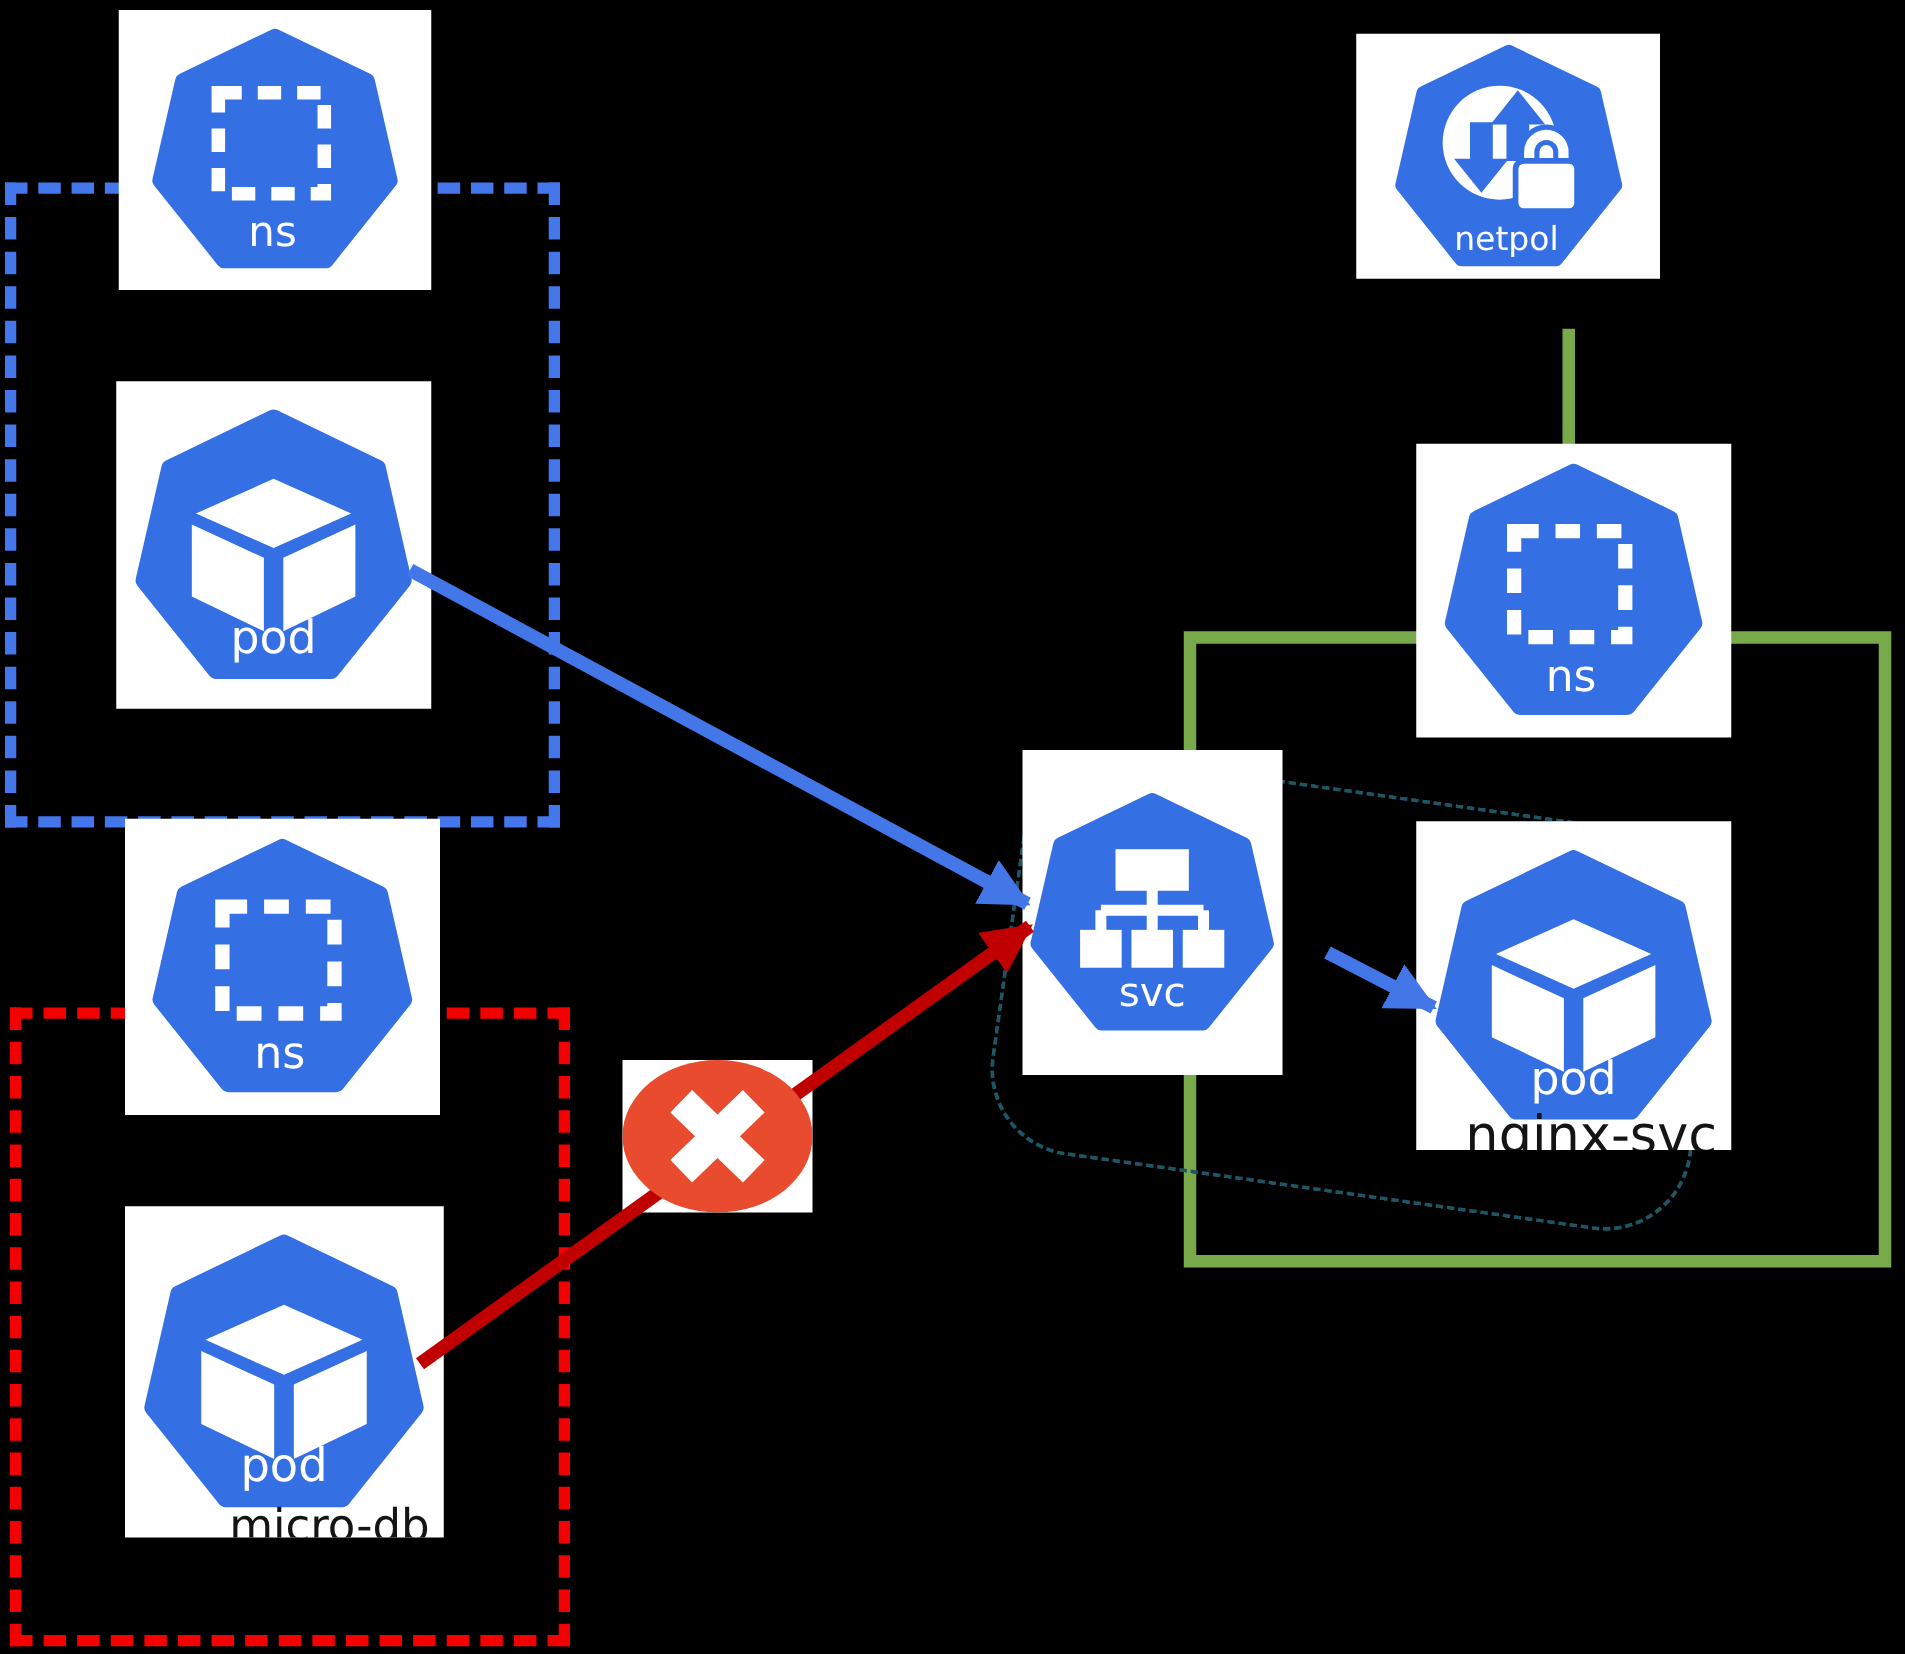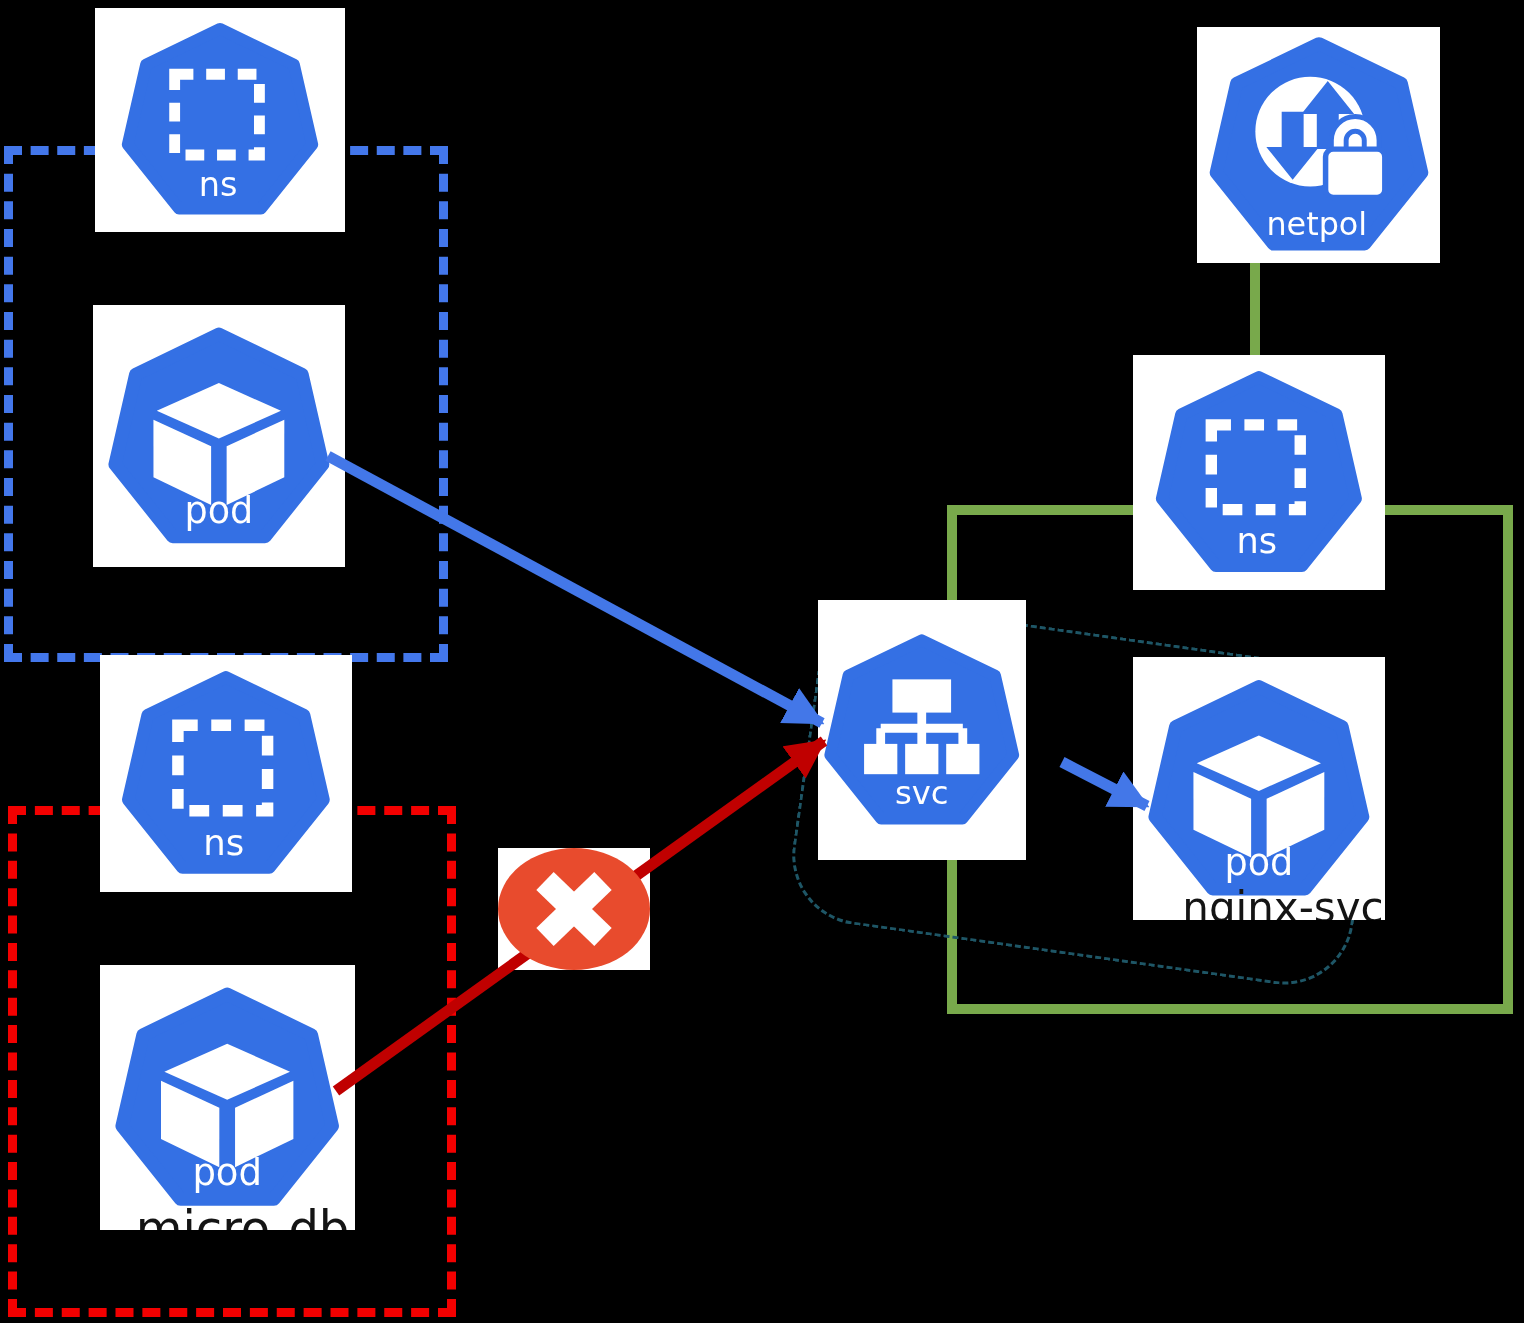--- a/index.html
+++ b/index.html
@@ -65,24 +65,24 @@
   <div class="card" style="left:100px;top:965px;width:255px;height:265px">
     <svg class="hept" viewBox="0 0 100 100">
       <polygon points="50,4 87.5,22.1 96.8,62.7 70.8,95.2 29.2,95.2 3.2,62.7 12.5,22.1" fill="#3470E4" stroke="#3470E4" stroke-width="6" stroke-linejoin="round"></polygon>
       <g>
         <polygon points="50,26 78,38.5 50,51 22,38.5" fill="#fff"></polygon>
         <polygon points="46.5,54.5 20.5,42.5 20.5,68.5 46.5,81" fill="#fff"></polygon>
         <polygon points="53.5,54.5 79.5,42.5 79.5,68.5 53.5,81" fill="#fff"></polygon>
       </g>
       <text x="50" y="89" font-size="16.5">pod</text>
     </svg>
-    <div class="caption" style="left:50%;top:239px;transform:translateX(-50%);margin-left:15px;font-size:48px">micro-db</div>
+    <div class="caption" style="left:50%;top:239px;transform:translateX(-50%);margin-left:36px;font-size:36px">micro-db</div>
   </div>
 
-  <div class="card" style="left:1197px;top:27px;width:243px;height:236px">
+  <div class="card" style="left:1085px;top:27px;width:243px;height:196px">
     <svg class="hept" viewBox="0 0 100 100" style="width:93%;height:93%">
       <polygon points="50,4 87.5,22.1 96.8,62.7 70.8,95.2 29.2,95.2 3.2,62.7 12.5,22.1" fill="#3470E4" stroke="#3470E4" stroke-width="6" stroke-linejoin="round"></polygon>
       <circle cx="46" cy="44" r="25" fill="#fff"></circle>
       <polygon points="54,21 66,36 59,36 59,52 49,52 49,36 42,36" fill="#3470E4"></polygon>
       <polygon points="38,66 50,51 43,51 43,35 33,35 33,51 26,51" fill="#3470E4"></polygon>
       <g>
         <path d="M59,53 v-5 a7.5,7.5 0 0 1 15,0 v5" fill="none" stroke="#3470E4" stroke-width="9"></path>
         <path d="M59,53 v-5 a7.5,7.5 0 0 1 15,0 v5" fill="none" stroke="#fff" stroke-width="4.5"></path>
         <rect x="53" y="52" width="27" height="22" rx="3.5" fill="#fff" stroke="#3470E4" stroke-width="2.5"></rect>
       </g>
@@ -115,21 +115,21 @@
   <div class="card" style="left:1133px;top:657px;width:252px;height:263px">
     <svg class="hept" viewBox="0 0 100 100">
       <polygon points="50,4 87.5,22.1 96.8,62.7 70.8,95.2 29.2,95.2 3.2,62.7 12.5,22.1" fill="#3470E4" stroke="#3470E4" stroke-width="6" stroke-linejoin="round"></polygon>
       <g>
         <polygon points="50,26 78,38.5 50,51 22,38.5" fill="#fff"></polygon>
         <polygon points="46.5,54.5 20.5,42.5 20.5,68.5 46.5,81" fill="#fff"></polygon>
         <polygon points="53.5,54.5 79.5,42.5 79.5,68.5 53.5,81" fill="#fff"></polygon>
       </g>
       <text x="50" y="89" font-size="16.5">pod</text>
     </svg>
-    <div class="caption" style="left:50%;top:230px;transform:translateX(-50%);margin-left:24px;font-size:42px">nginx-svc</div>
+    <div class="caption" style="left:50%;top:230px;transform:translateX(-50%);margin-left:14px;font-size:42px">nginx-svc</div>
   </div>
 
   <div class="card" style="left:498px;top:848px;width:152px;height:122px"></div>
 
   <svg class="overlay" width="1524" height="1323" viewBox="0 0 1524 1323">
     <defs>
       <marker id="headBlue" viewBox="0 0 10 10" refX="9.3" refY="5" markerWidth="3.6" markerHeight="3.6" orient="auto" markerUnits="strokeWidth">
         <path d="M0,0 L10,5 L0,10 z" fill="#4377E8"></path>
       </marker>
       <marker id="headRed" viewBox="0 0 10 10" refX="9.3" refY="5" markerWidth="3.6" markerHeight="3.6" orient="auto" markerUnits="strokeWidth">

